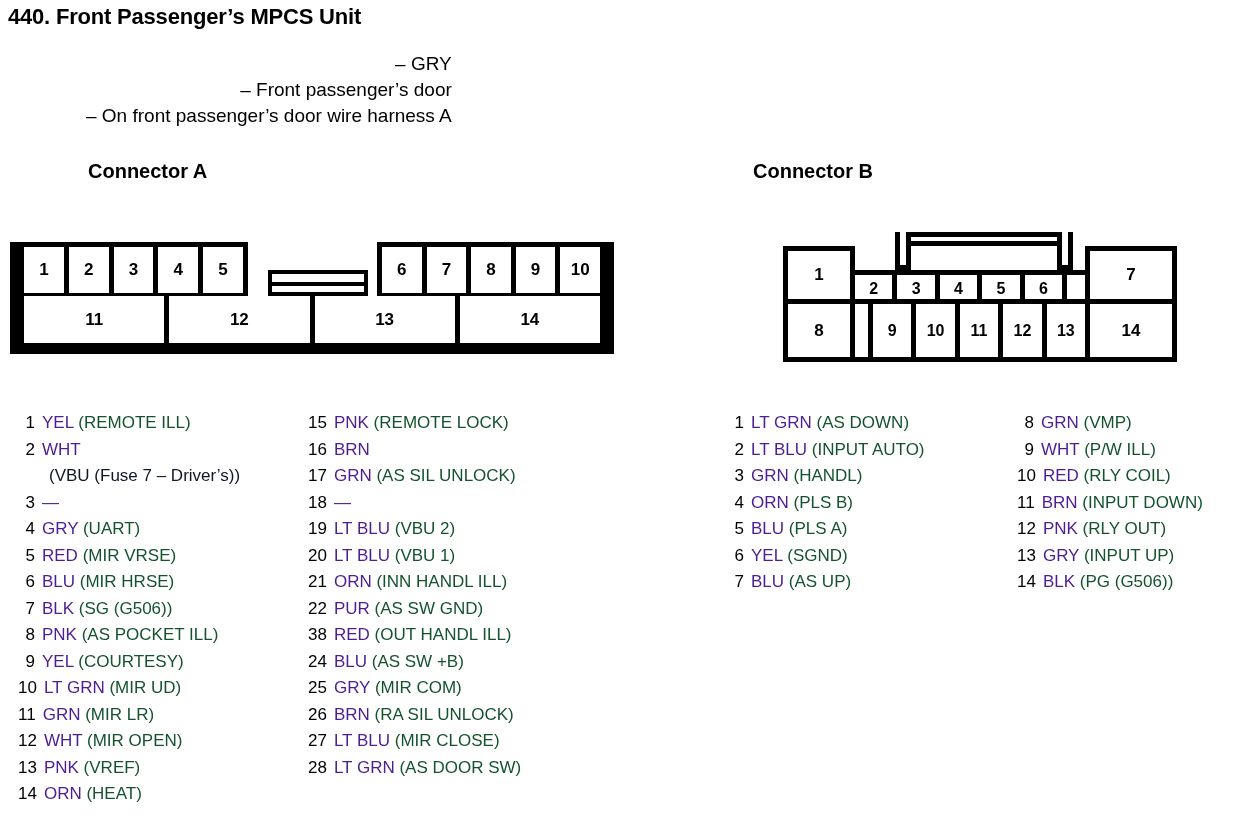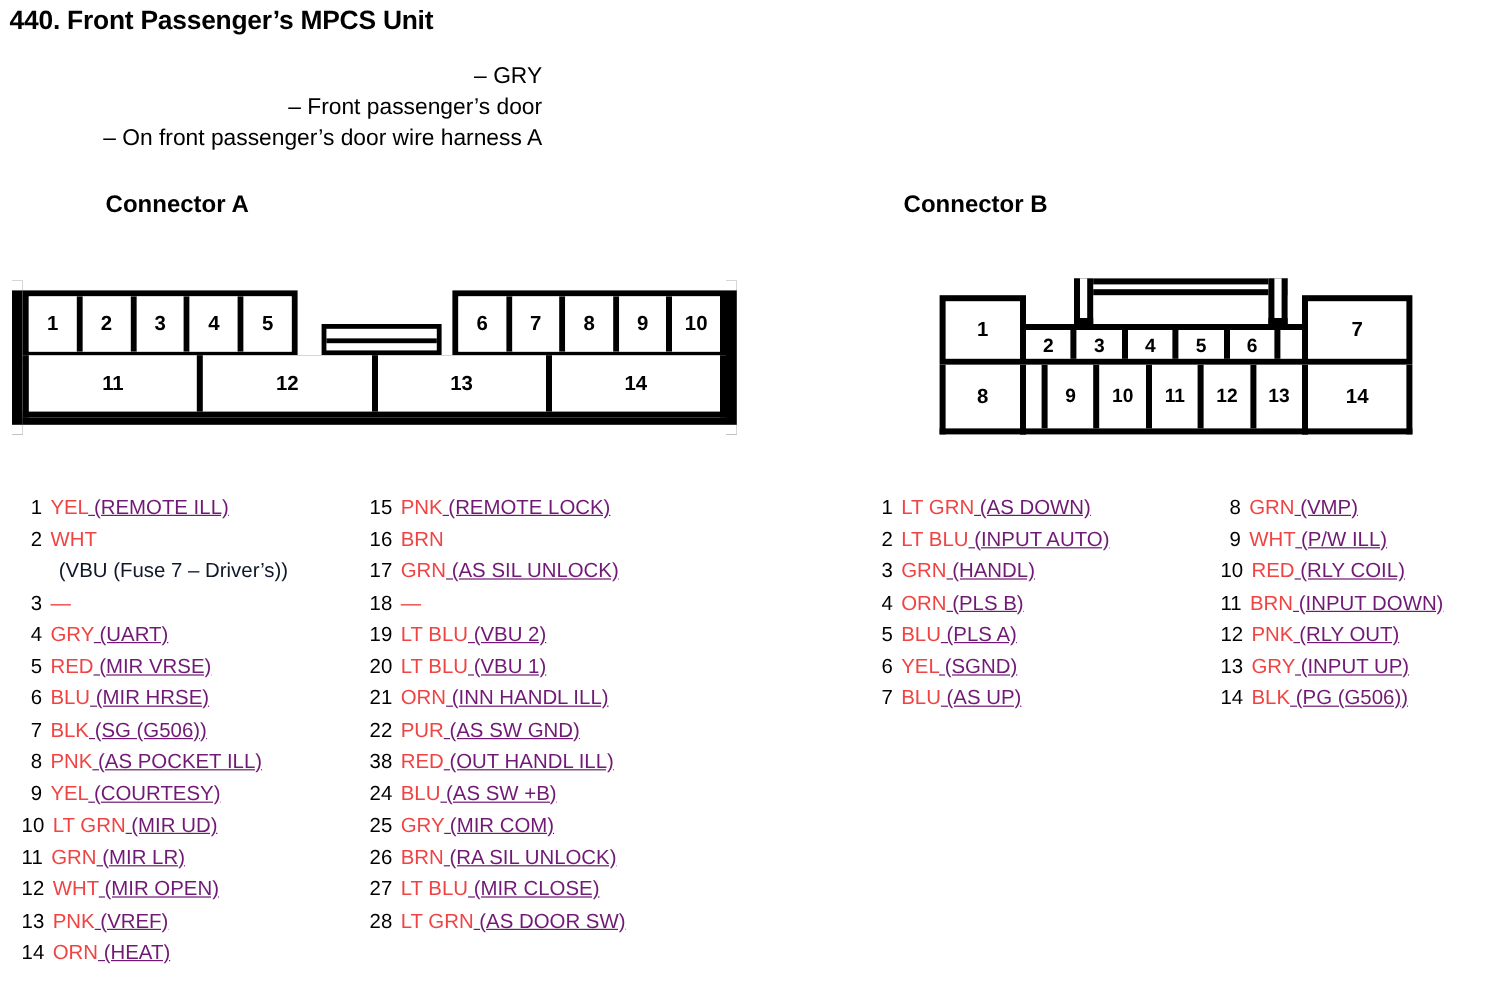--- a/index.html
+++ b/index.html
@@ -195,22 +195,22 @@
     display: flex;
     align-items: flex-start;
     white-space: nowrap;
   }
   .pin-num {
     flex: 0 0 24px;
     text-align: right;
     padding-right: 7px;
   }
   .pin-body { flex: 1 1 auto; }
-  .pin-color { color: #ef4444; }
-  .pin-label { color: #701a75; text-decoration: underline; }
+  .pin-color { color: #4c1d95; }
+  .pin-label { color: #14532d; }
   .pin-wrap-line {
     padding-left: 31px;
     color: #0f172a;
     white-space: nowrap;
   }
 </style>
 </head>
 <body>
 
 <div class="page-title">440. Front Passenger’s MPCS Unit</div>

